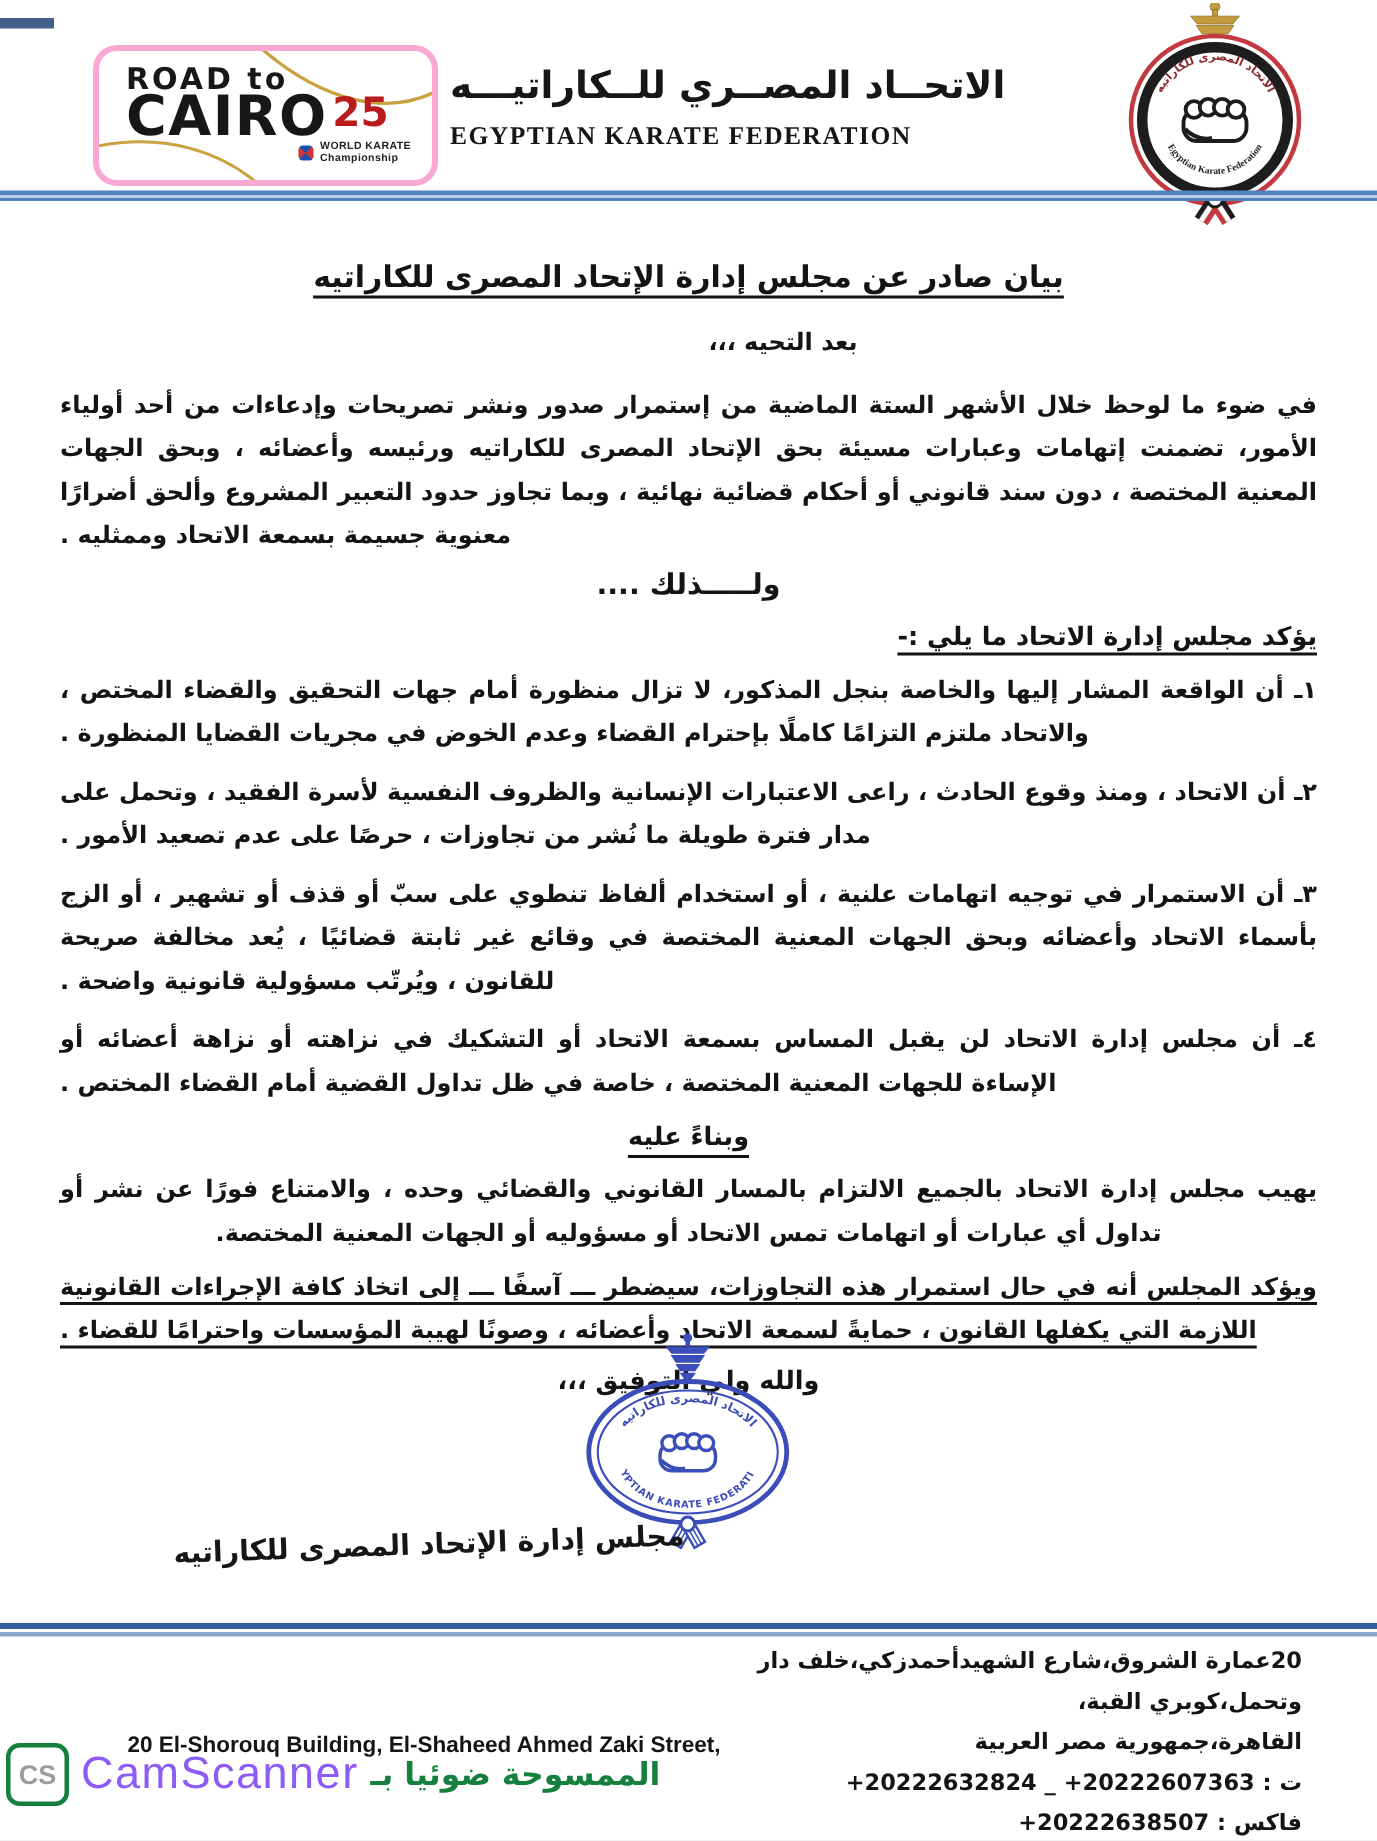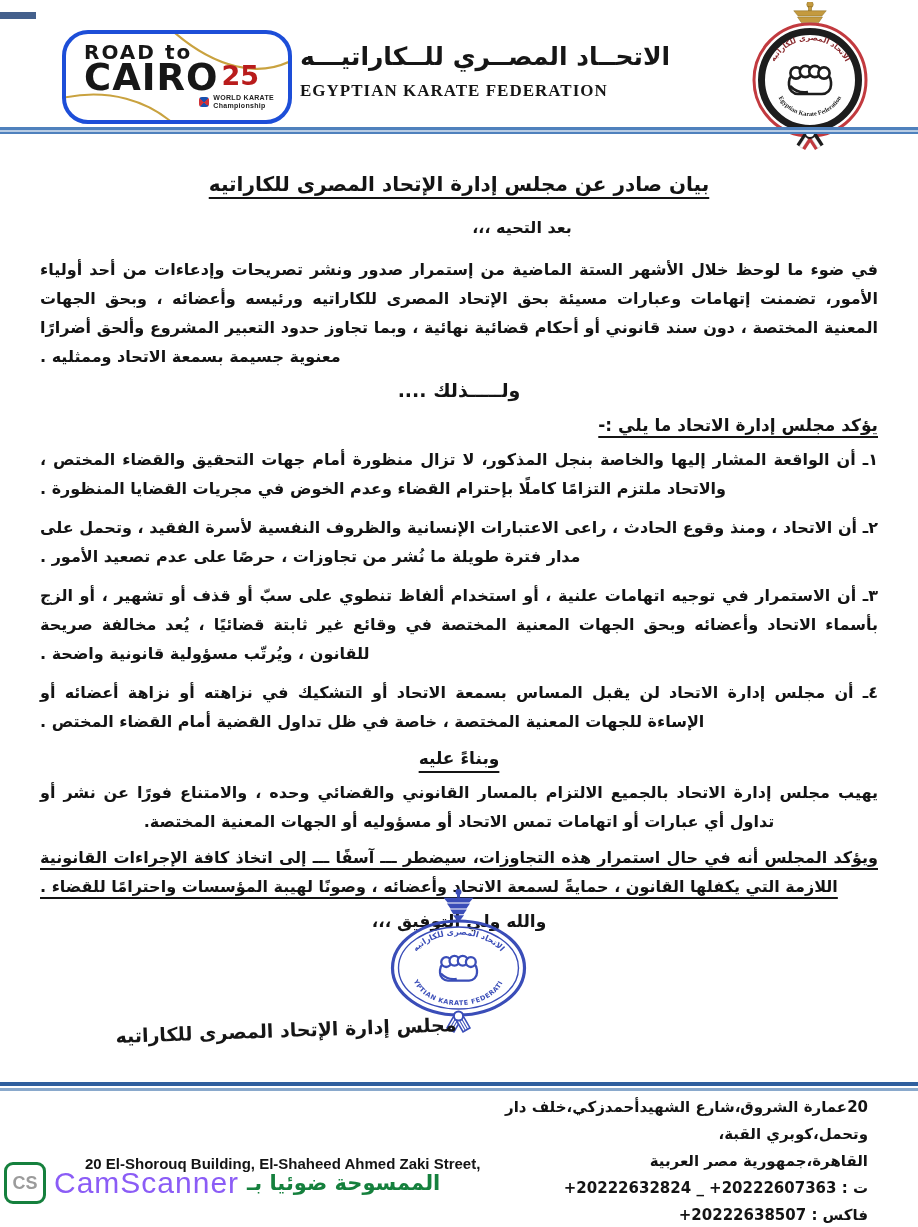--- a/index.html
+++ b/index.html
@@ -3,22 +3,22 @@
 <meta charset="utf-8">
 <style>
   html,body{margin:0;padding:0;background:#e8e8e8;}
   body{width:918px;font-family:"DejaVu Sans",sans-serif;}
   .page{position:relative;width:918px;height:1227px;background:#fff;overflow:hidden;color:#161616;}
 
   
   .corner-dash{position:absolute;left:0;top:12px;width:36px;height:7px;background:#44608c;}
 
   
-  .rtc-logo{position:absolute;left:62px;top:30px;width:222px;height:86px;border:4px solid #1d4ed8;
-            border-radius:26px;background:#fff;overflow:hidden;}
+  .rtc-logo{position:absolute;left:62px;top:30px;width:222px;height:86px;border:4px solid #f9a8d4;
+            border-radius:16px;background:#fff;overflow:hidden;}
   .rtc-arcs{position:absolute;left:0;top:0;width:100%;height:100%;}
   .rtc-inner{position:relative;z-index:1;padding:7px 10px 0 18px;}
   .rtc-road{font-weight:800;font-size:20px;line-height:22px;letter-spacing:2px;color:#171717;}
   .rtc-cairo-row{display:flex;align-items:flex-start;margin-top:-3px;}
   .rtc-cairo{font-weight:800;font-size:37px;line-height:36px;letter-spacing:1px;color:#171717;}
   .rtc-year{font-weight:800;font-size:27px;color:#b91c1c;margin-left:3px;}
   .rtc-sub{display:flex;gap:4px;justify-content:flex-end;align-items:center;margin-top:-2px;padding-right:4px;}
   .wkf-icon{width:10px;height:10px;border-radius:3px;flex:0 0 auto;
             background:conic-gradient(from 45deg,#cf3339 0 25%,#1a4fae 0 50%,#cf3339 0 75%,#1a4fae 0);}
   .rtc-sub-text span{display:block;font-weight:700;font-size:7px;line-height:7.5px;letter-spacing:.3px;color:#222;

